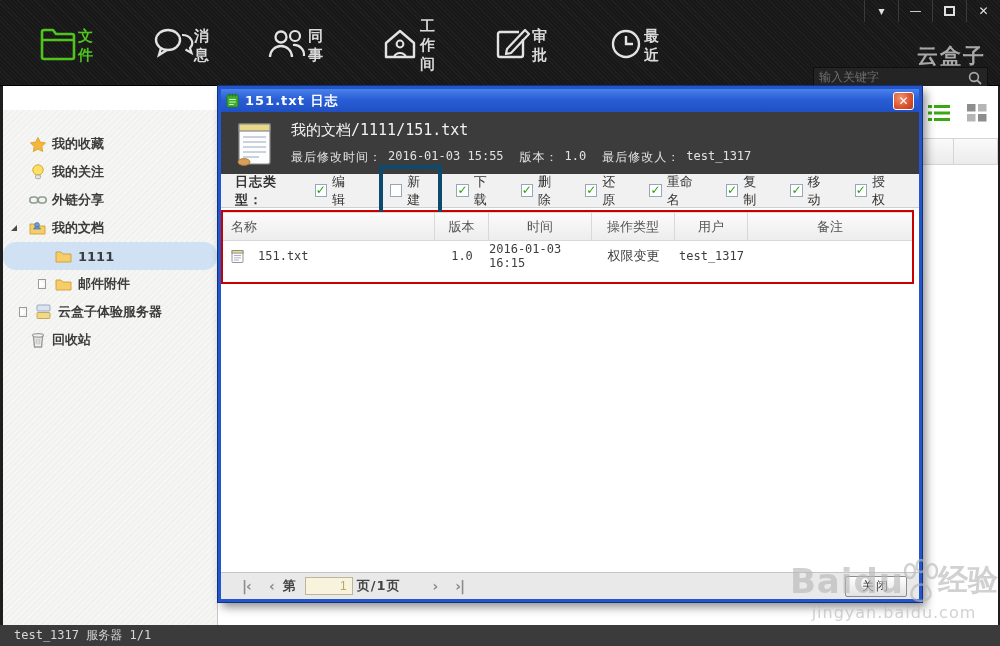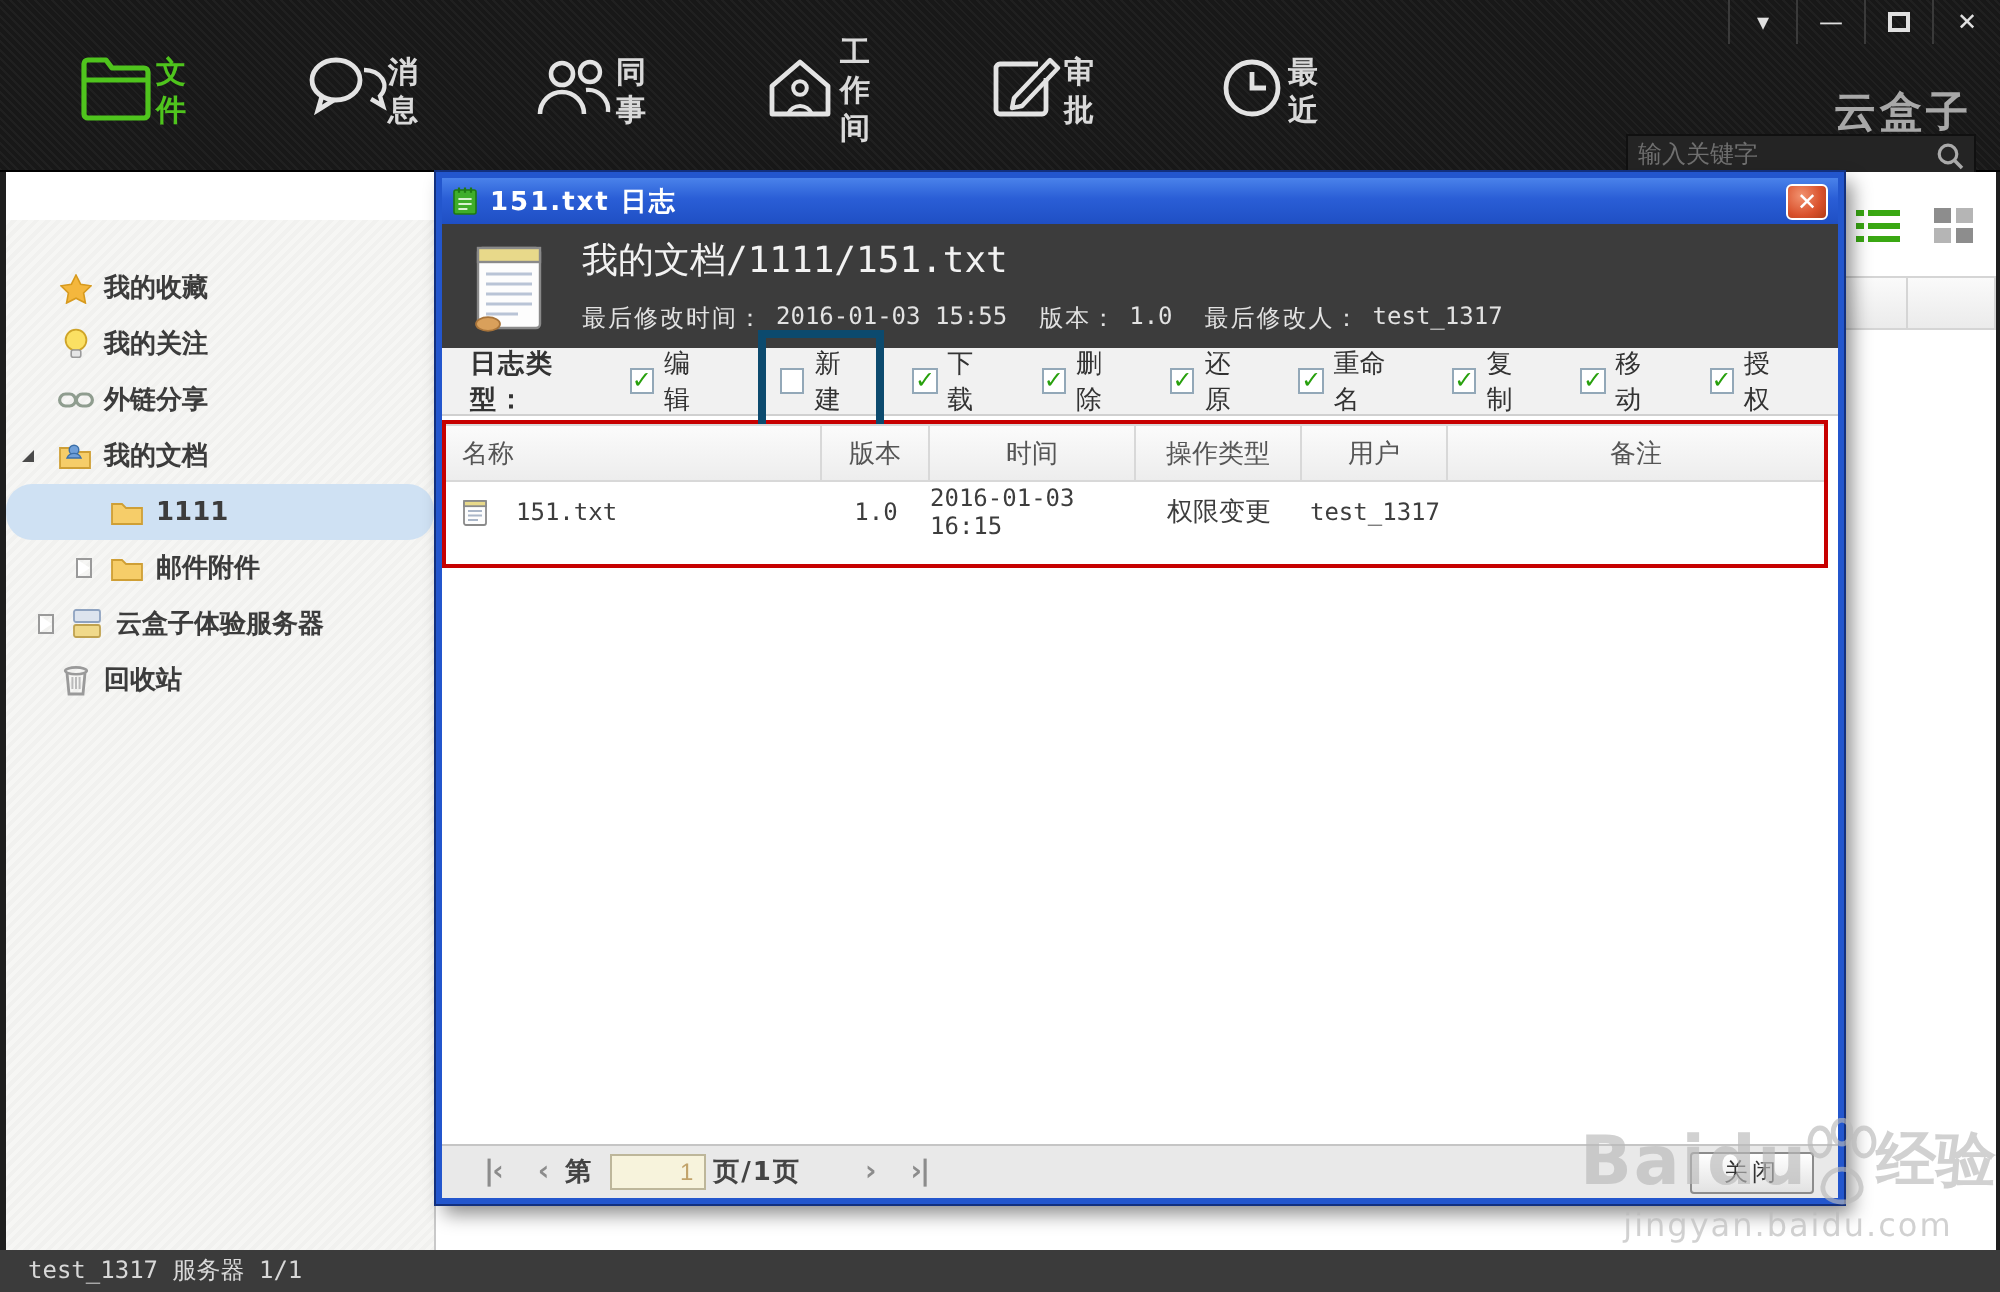--- a/index.html
+++ b/index.html
@@ -57,39 +57,39 @@
   .dialog { position:absolute; left:218px; top:86px; width:704px; height:516px; background:#fff;
     border:3px solid #2356cd; outline:1px solid #12307e; box-shadow:4px 5px 9px rgba(0,0,0,.45); z-index:10; }
   .dlg-title { height:23px; background:linear-gradient(#4a82ea,#2a5ed6 45%,#1f4fc4);
     display:flex; align-items:center; padding:0 5px; }
   .dlg-title .dtext { color:#fff; font-size:13px; font-weight:bold; margin-left:6px; letter-spacing:1px; }
   .dlg-close { margin-left:auto; width:21px; height:18px; border:1px solid #fff; border-radius:3px;
     background:radial-gradient(circle at 35% 30%, #f2926f, #d9512c 60%, #b23c17);
     color:#fff; font-size:12px; font-weight:bold; display:flex; align-items:center; justify-content:center; cursor:pointer; }
   .dlg-info { height:62px; background:#3c3c3c; display:flex; align-items:center; padding:0 14px; }
   .dlg-info .fmeta { margin-left:16px; }
-  .dlg-info .fpath { color:#f2f2f2; font-size:18px; margin-bottom:9px; font-family:"DejaVu Sans Mono",monospace; }
+  .dlg-info .fpath { color:#f2f2f2; font-size:15px; margin-bottom:9px; font-family:"DejaVu Sans Mono",monospace; }
   .dlg-info .mline { color:#e2e2e2; font-size:12px; display:flex; gap:6px; font-family:"DejaVu Sans Mono",monospace; }
   .dlg-info .mline .lab { letter-spacing:1px; }
   .dlg-filter { height:34px; background:#f1f1f1; border-bottom:1px solid #d0d0d0;
     display:flex; align-items:center; padding-left:14px; font-size:13px; color:#333; }
   .flt-label { font-weight:bold; margin-right:14px; letter-spacing:1px; }
   .flt { display:flex; align-items:center; gap:5px; margin-right:23px; cursor:pointer; }
   .chk { width:13px; height:13px; background:#fff; border:1px solid #93a8b8; display:flex;
     align-items:center; justify-content:center; font-size:12px; font-weight:bold; color:#28a00d; }
   .chk.on::after { content:"✓"; line-height:11px; }
   .flt.flt-highlight { border:4px solid #0c4a6e; padding:4px 7px; margin-right:14px; }
 
   .tbl-wrap { margin:2px 5px 0 0; border:2px solid #c70000; }
   .trow { display:flex; height:29px; }
   .tcell { display:flex; align-items:center; justify-content:center; font-size:13px; }
   .thead .tcell { background:linear-gradient(#fbfbfb,#ededed); border-right:1px solid #d8d8d8;
     border-bottom:1px solid #d8d8d8; border-top:1px solid #d8d8d8; color:#555; }
   .thead .tcell:last-child { border-right:none; }
-  .c-name { width:188px; justify-content:flex-start; padding-left:8px; }
+  .c-name { width:212px; justify-content:flex-start; padding-left:8px; }
   .c-ver  { width:54px; }
   .c-time { width:103px; }
   .c-op   { width:83px; }
   .c-user { width:73px; }
   .c-note { flex:1; }
   .tbody .tcell { color:#3d3d3d; font-family:"DejaVu Sans Mono",monospace; font-size:12px; }
   .tbody .c-op { font-family:"DejaVu Sans",sans-serif; font-size:13px; }
   .tbody .c-name { gap:14px; }
   .tbl-spacer { height:12px; background:#fff; }
 

